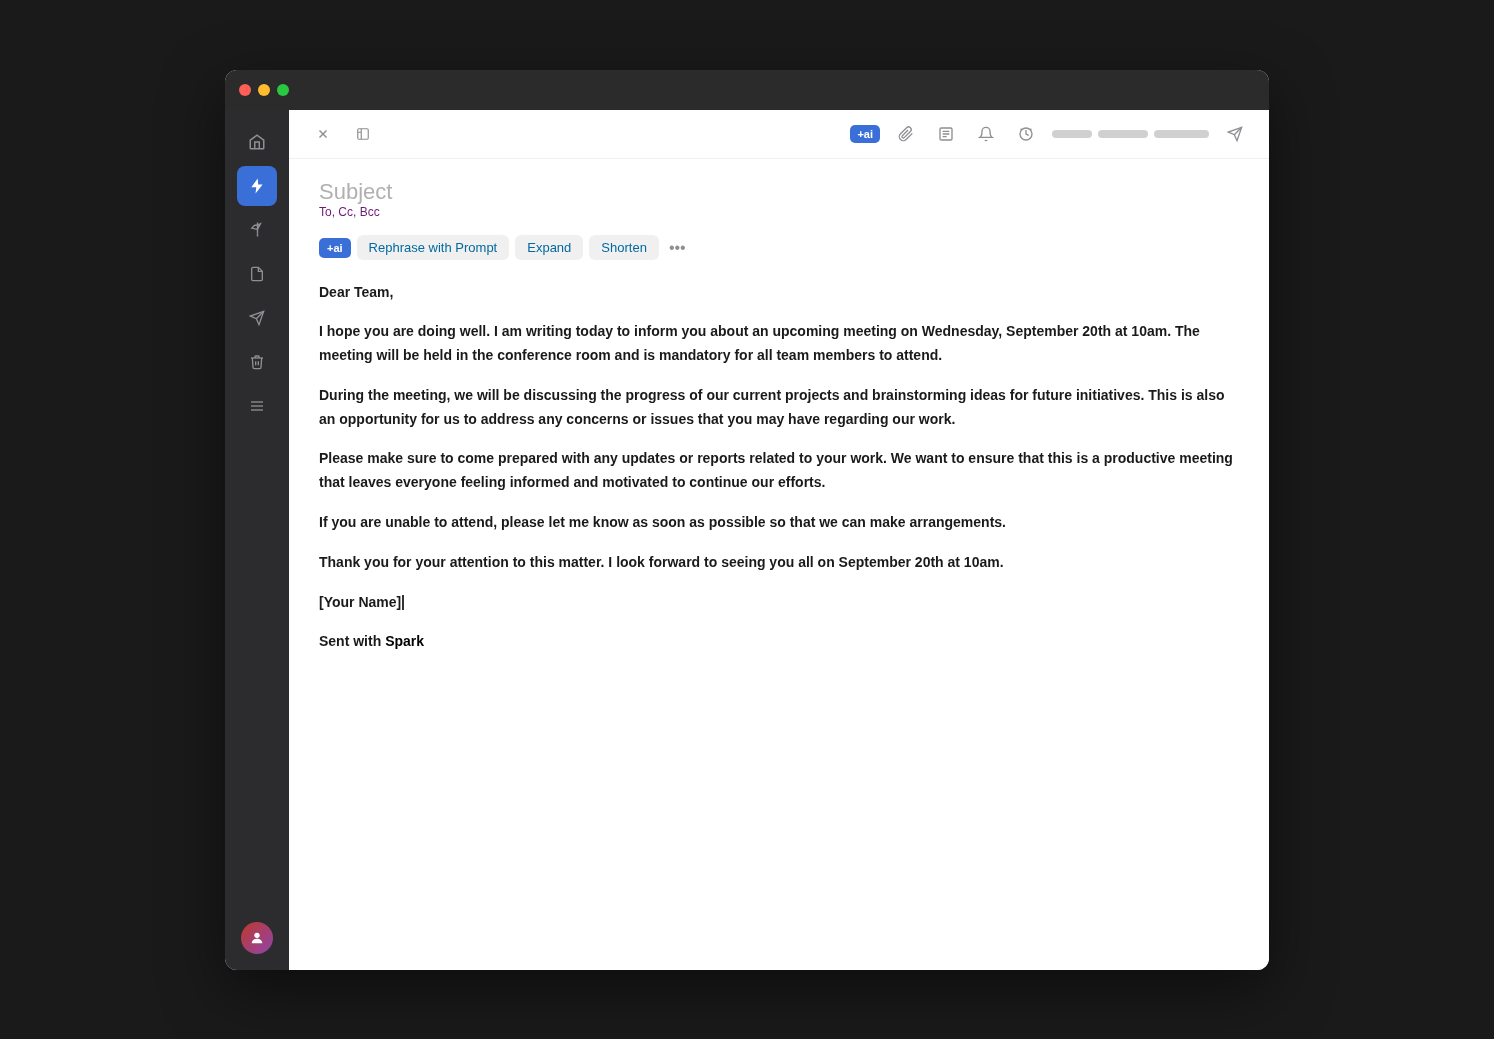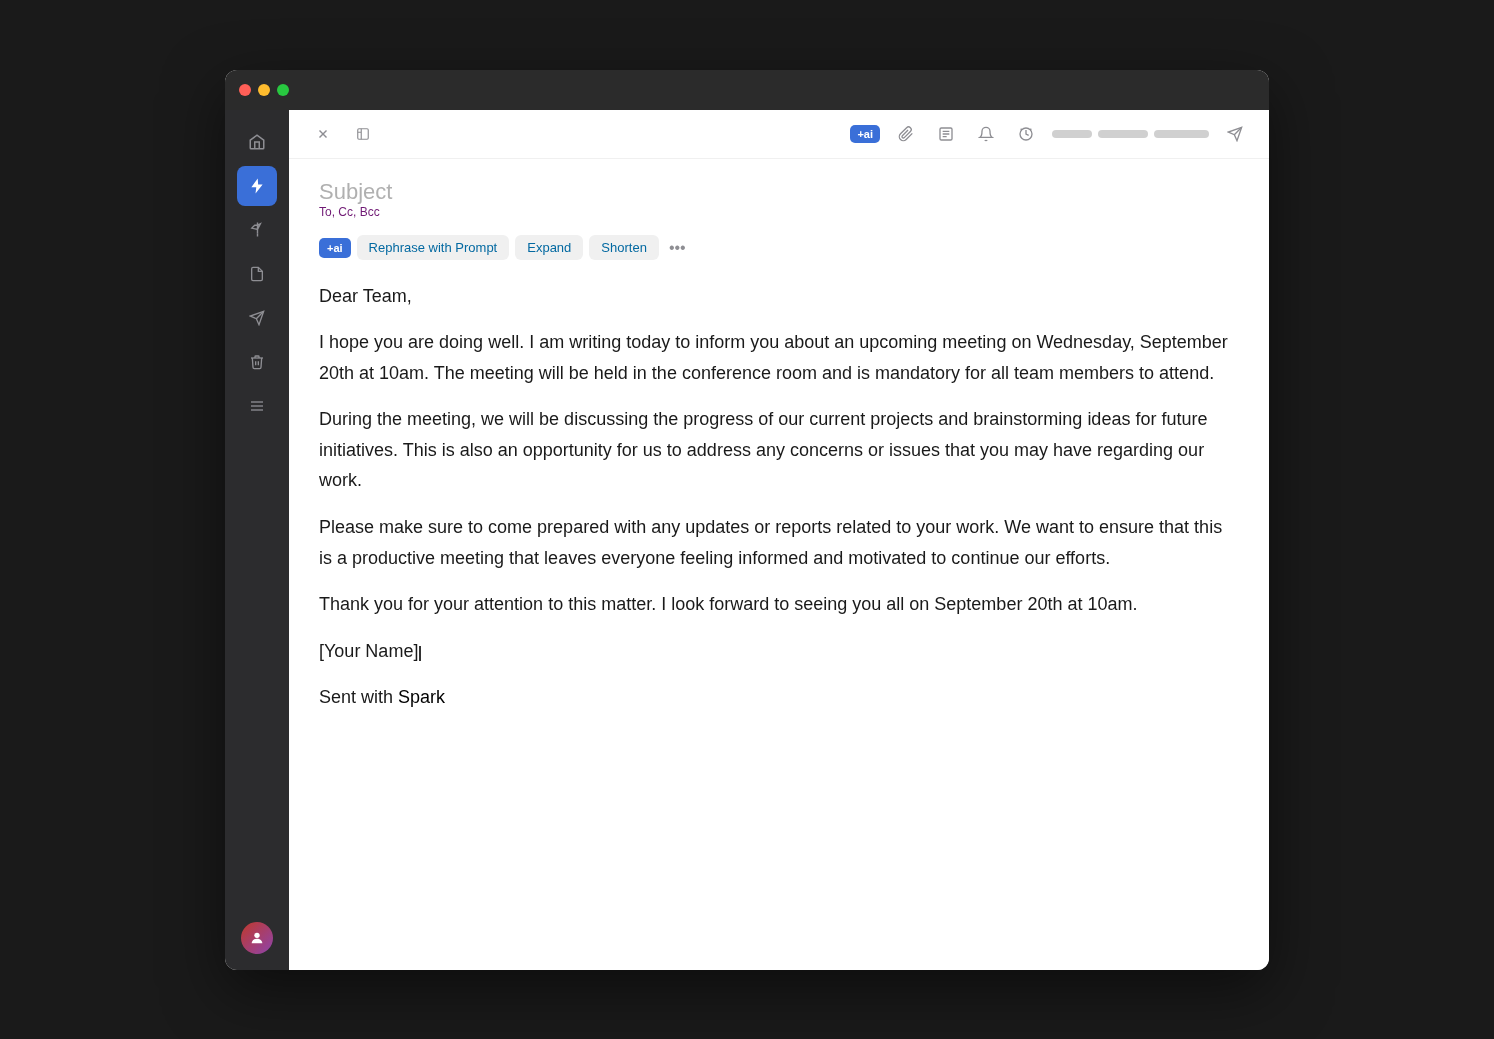--- a/index.html
+++ b/index.html
@@ -224,23 +224,24 @@
 
     .more-btn {
       color: #8e8e93;
       font-size: 16px;
       cursor: pointer;
       padding: 4px;
     }
 
     
     .email-content {
-      font-size: 18px;
+      font-size: 14px;
       line-height: 1.7;
       color: #1a1a1a;
+      font-weight: bold;
     }
 
     .email-content p {
       margin-bottom: 16px;
     }
 
     .email-content .cursor {
       display: inline-block;
       width: 2px;
       height: 15px;
@@ -411,20 +412,21 @@
           <button class="ai-btn">Expand</button>
           <button class="ai-btn">Shorten</button>
           <span class="more-btn">•••</span>
         </div>
 
         <div class="email-content">
           <p>Dear Team,</p>
           <p>I hope you are doing well. I am writing today to inform you about an upcoming meeting on Wednesday, September 20th at 10am. The meeting will be held in the conference room and is mandatory for all team members to attend.</p>
           <p>During the meeting, we will be discussing the progress of our current projects and brainstorming ideas for future initiatives. This is also an opportunity for us to address any concerns or issues that you may have regarding our work.</p>
           <p>Please make sure to come prepared with any updates or reports related to your work. We want to ensure that this is a productive meeting that leaves everyone feeling informed and motivated to continue our efforts.</p>
+          <p>If you are unable to attend, please let me know as soon as possible so that we can make arrangements.</p>
           <p>Thank you for your attention to this matter. I look forward to seeing you all on September 20th at 10am.</p>
           <p><span>[Your Name]</span><span class="cursor"></span></p>
           <p>
             <span>Sent with </span><a href="#" class="spark-link">Spark</a>
           </p>
         </div>
 
       </div>
     </div>
   </div>

